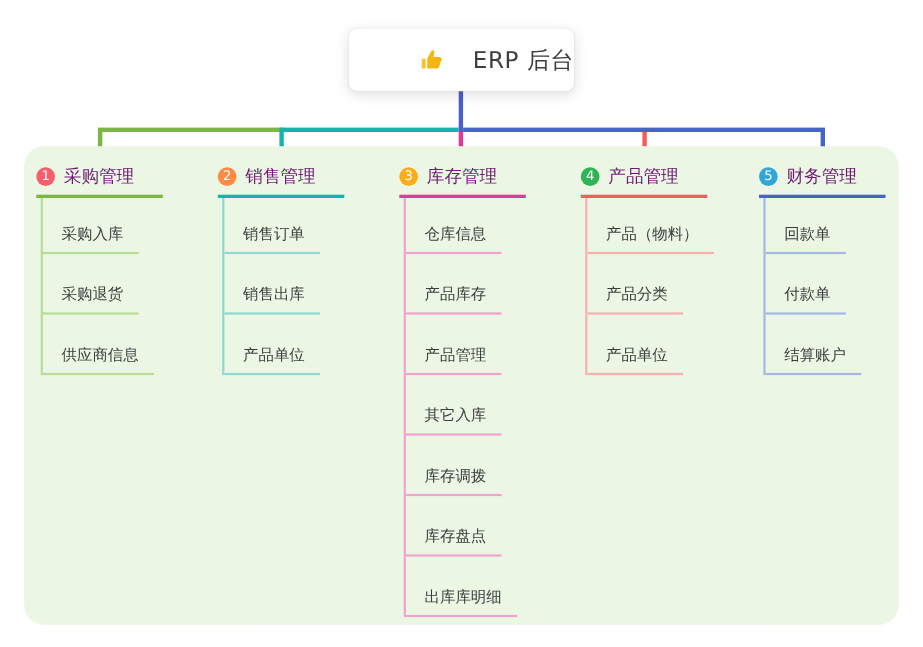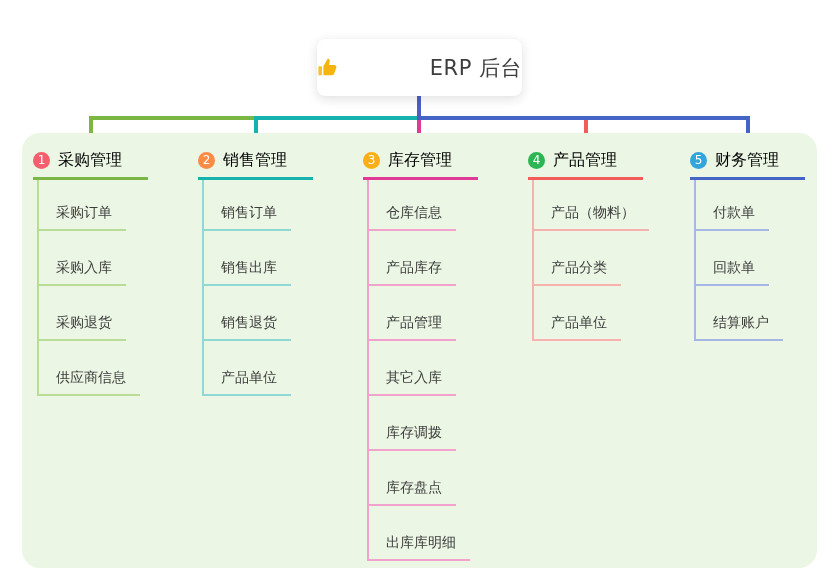--- a/index.html
+++ b/index.html
@@ -1,24 +1,24 @@
 <!DOCTYPE html>
 <html><head>
 <meta charset="utf-8">
 <style>
   * { margin:0; padding:0; box-sizing:border-box; }
   html,body { background:#fff; font-family:"DejaVu Sans","Liberation Sans",sans-serif; }
   .canvas { position:relative; width:839px; height:588px; background:#ffffff; overflow:hidden; }
 
   
   .root-card {
-    position:absolute; left:317px; top:39px; width:205px; height:57px;
+    position:absolute; left:317px; top:26px; width:205px; height:57px;
     background:#ffffff; border-radius:8px;
     box-shadow:0 3px 12px rgba(0,0,0,0.12), 0 0 1px rgba(0,0,0,0.06);
-    display:flex; align-items:center; justify-content:space-between; gap:26px;
+    display:flex; align-items:center; justify-content:flex-end; gap:26px;
     cursor:default;
   }
   .root-title { font-size:21px; color:#3d3d3d; font-weight:500; letter-spacing:0.5px; }
   .thumb-icon { display:flex; align-items:center; }
 
   
   .panel {
     position:absolute; left:22px; top:133px; width:795px; height:435px;
     background:#ebf6e4; border-radius:18px;
   }
@@ -30,21 +30,21 @@
   .branch { position:absolute; top:148px; width:115px; }
   .branch-header {
     display:flex; align-items:center; height:32px;
     padding-bottom:5px; border-bottom:3px solid #000; cursor:pointer;
   }
   .badge {
     width:17px; height:17px; border-radius:50%; margin-right:8px;
     color:#fff; font-size:12px; line-height:17px; text-align:center;
     flex:0 0 17px;
   }
-  .branch-label { font-size:16px; color:#000000; font-weight:500; white-space:nowrap; }
+  .branch-label { font-size:16px; color:#701a75; font-weight:500; white-space:nowrap; }
 
   .children { margin-left:4px; border-left:2px solid #ccc; }
   .child { height:55px; display:flex; flex-direction:column; justify-content:flex-end; }
   .child:first-child { height:51px; }
   .child-inner {
     align-self:flex-start; white-space:nowrap;
     font-size:14px; color:#3c3c3c;
     padding:0 14px 7px 17px; border-bottom:2px solid #ccc; cursor:pointer;
   }
 </style>
@@ -78,23 +78,20 @@
   </div>
 
   <div id="branches">
       <div class="branch" style="left: 33px;">
         <div class="branch-header" style="border-bottom-color: rgb(124, 182, 68);">
           <span class="badge" style="background: rgb(246, 94, 109);">1</span>
           <span class="branch-label">采购管理</span>
         </div>
         <div class="children" style="border-left-color: rgb(185, 220, 152);">
           <div class="child">
-            <span class="child-inner" style="border-bottom-color: rgb(185, 220, 152);">采购订单</span>
-          </div>
-          <div class="child">
             <span class="child-inner" style="border-bottom-color: rgb(185, 220, 152);">采购入库</span>
           </div>
           <div class="child">
             <span class="child-inner" style="border-bottom-color: rgb(185, 220, 152);">采购退货</span>
           </div>
           <div class="child">
             <span class="child-inner" style="border-bottom-color: rgb(185, 220, 152);">供应商信息</span>
           </div>
         </div>
       </div>
@@ -102,23 +99,20 @@
         <div class="branch-header" style="border-bottom-color: rgb(22, 179, 174);">
           <span class="badge" style="background: rgb(251, 139, 69);">2</span>
           <span class="branch-label">销售管理</span>
         </div>
         <div class="children" style="border-left-color: rgb(143, 216, 211);">
           <div class="child">
             <span class="child-inner" style="border-bottom-color: rgb(143, 216, 211);">销售订单</span>
           </div>
           <div class="child">
             <span class="child-inner" style="border-bottom-color: rgb(143, 216, 211);">销售出库</span>
-          </div>
-          <div class="child">
-            <span class="child-inner" style="border-bottom-color: rgb(143, 216, 211);">销售退货</span>
           </div>
           <div class="child">
             <span class="child-inner" style="border-bottom-color: rgb(143, 216, 211);">产品单位</span>
           </div>
         </div>
       </div>
       <div class="branch" style="left: 363px;">
         <div class="branch-header" style="border-bottom-color: rgb(224, 58, 150);">
           <span class="badge" style="background: rgb(251, 174, 23);">3</span>
           <span class="branch-label">库存管理</span>
@@ -164,24 +158,24 @@
           </div>
         </div>
       </div>
       <div class="branch" style="left: 690px;">
         <div class="branch-header" style="border-bottom-color: rgb(69, 101, 198);">
           <span class="badge" style="background: rgb(50, 166, 219);">5</span>
           <span class="branch-label">财务管理</span>
         </div>
         <div class="children" style="border-left-color: rgb(166, 183, 230);">
           <div class="child">
-            <span class="child-inner" style="border-bottom-color: rgb(166, 183, 230);">付款单</span>
+            <span class="child-inner" style="border-bottom-color: rgb(166, 183, 230);">回款单</span>
           </div>
           <div class="child">
-            <span class="child-inner" style="border-bottom-color: rgb(166, 183, 230);">回款单</span>
+            <span class="child-inner" style="border-bottom-color: rgb(166, 183, 230);">付款单</span>
           </div>
           <div class="child">
             <span class="child-inner" style="border-bottom-color: rgb(166, 183, 230);">结算账户</span>
           </div>
         </div>
       </div>
     </div>
 </div>
 
 </body></html>

